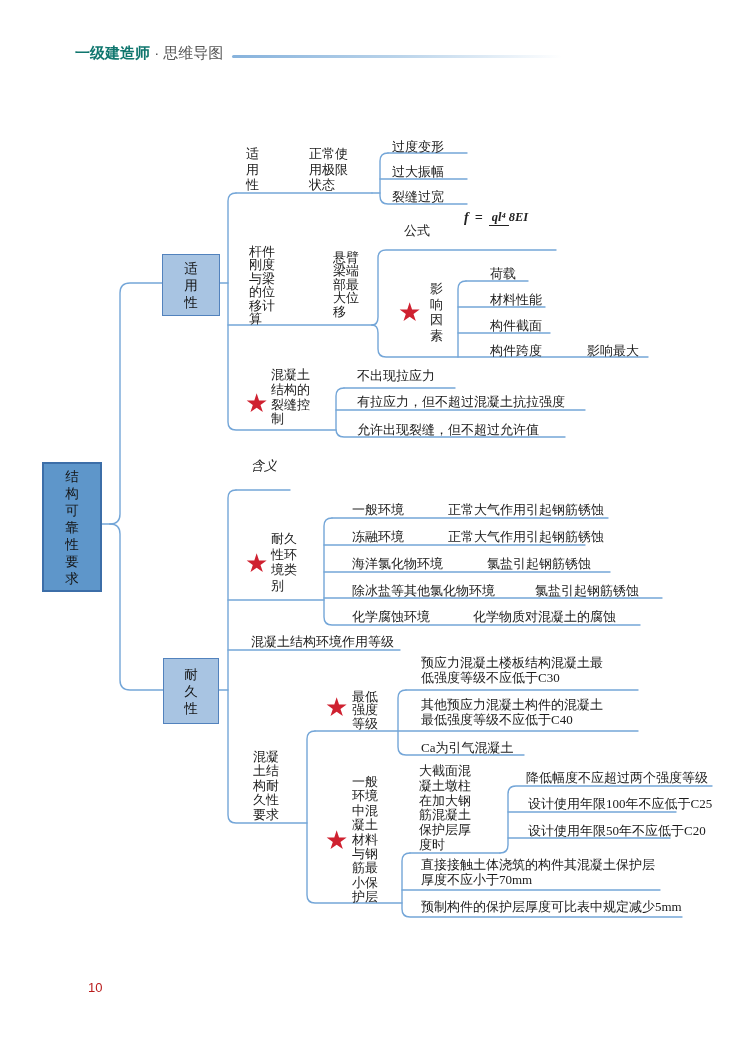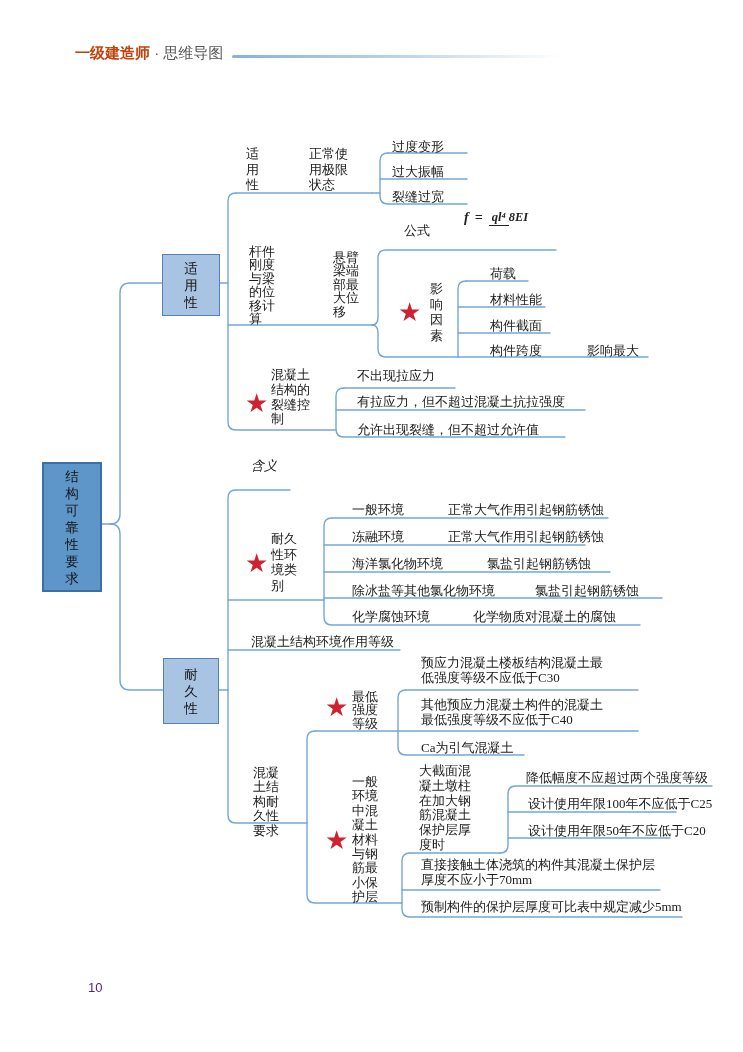--- a/index.html
+++ b/index.html
@@ -1,24 +1,24 @@
 <!DOCTYPE html>
 <html><head>
 <meta charset="utf-8">
 <style>
   html,body{margin:0;padding:0;background:#ffffff;}
   .page{position:relative;width:743px;height:1052px;background:#fff;overflow:hidden;
         font-family:"Liberation Serif","DejaVu Serif",serif;}
   .hdr{position:absolute;left:75px;top:44px;font-size:15px;color:#3f3f3f;
        font-family:"Liberation Sans","DejaVu Sans",sans-serif;}
-  .hdr .b{font-weight:bold;color:#c2410c;}
+  .hdr .b{font-weight:bold;color:#0f766e;}
   .hdr .r{color:#555;}
   .hdr-line{position:absolute;left:232px;top:55px;width:330px;height:3px;
             background:linear-gradient(to right,#86b2dc,#b9d3ea,rgba(255,255,255,0));border-radius:2px;}
-  .pageno{position:absolute;left:88px;top:980px;font-size:13px;color:#4c1d95;
+  .pageno{position:absolute;left:88px;top:980px;font-size:13px;color:#b91c1c;
           font-family:"Liberation Sans","DejaVu Sans",sans-serif;}
   svg.wires{position:absolute;left:0;top:0;}
   .t{position:absolute;font-size:13px;line-height:15px;color:#1b1b1b;white-space:pre-line;}
   .lh13{line-height:13.4px;}
   .lh14{line-height:14.4px;}
   .lh145{line-height:14.8px;}
   .lh15{line-height:15.7px;}
   .box{position:absolute;display:flex;align-items:center;justify-content:center;
        text-align:center;white-space:pre-line;color:#141414;}
   .box-root{background:#5e96ca;border:2px solid #3c6ea8;font-size:13.5px;line-height:17px;}
@@ -166,21 +166,21 @@
   <div class="t" style="left:448px;top:529px;">正常大气作用引起钢筋锈蚀</div>
   <div class="t" style="left:352px;top:556px;">海洋氯化物环境</div>
   <div class="t" style="left:487px;top:556px;">氯盐引起钢筋锈蚀</div>
   <div class="t" style="left:352px;top:583px;">除冰盐等其他氯化物环境</div>
   <div class="t" style="left:535px;top:583px;">氯盐引起钢筋锈蚀</div>
   <div class="t" style="left:352px;top:609px;">化学腐蚀环境</div>
   <div class="t" style="left:473px;top:609px;">化学物质对混凝土的腐蚀</div>
 
   <div class="t" style="left:251px;top:634px;">混凝土结构环境作用等级</div>
 
-  <div class="t lh14" style="left:253px;top:750px;margin-top:16px;">混凝
+  <div class="t lh14" style="left:253px;top:750px;">混凝
 土结
 构耐
 久性
 要求</div>
 
   <span class="star" style="left:325px;top:694px;">★</span>
   <div class="t lh13" style="left:352px;top:690px;">最低
 强度
 等级</div>
   <div class="t" style="left:421px;top:655px;">预应力混凝土楼板结构混凝土最

